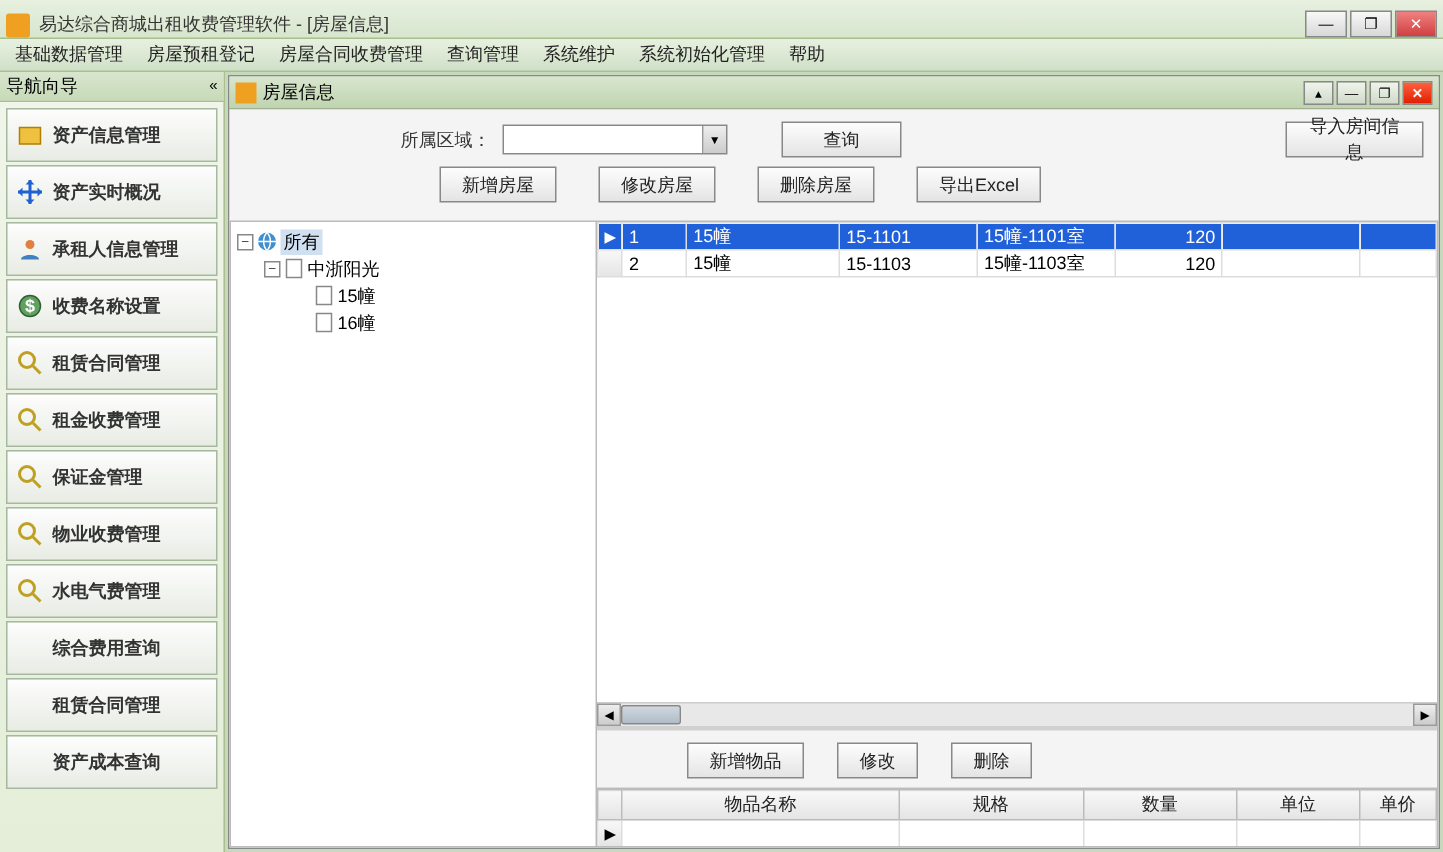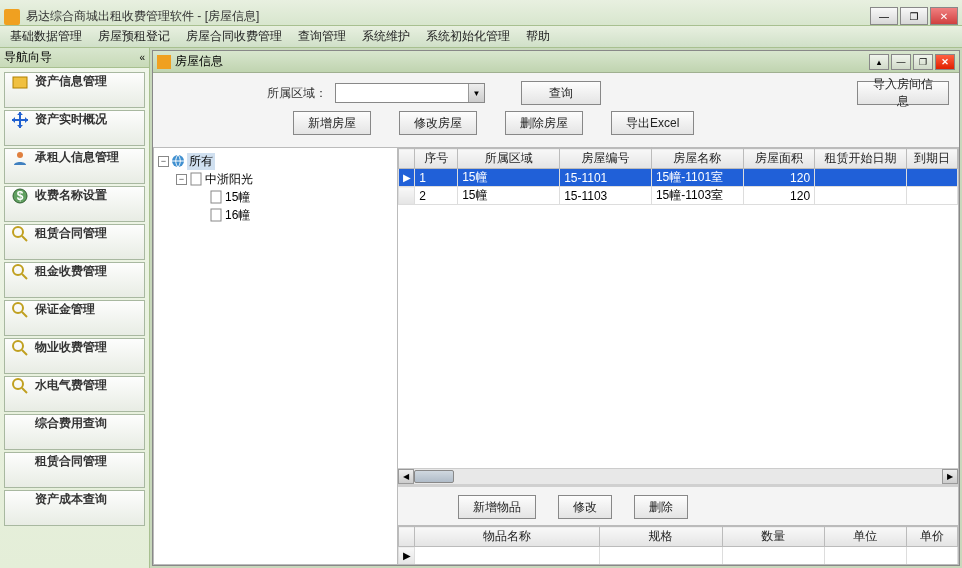--- a/index.html
+++ b/index.html
@@ -9,21 +9,21 @@
 .titlebar .title { flex: 1; color: #333; }
 .win-controls { display: flex; gap: 2px; }
 .win-btn { width: 28px; height: 18px; background: linear-gradient(#f8f8f8,#d8d8d8); border: 1px solid #888; display: flex; align-items: center; justify-content: center; font-size: 10px; cursor: pointer; }
 .win-btn.close { background: linear-gradient(#f08080,#d04040); color: #fff; }
 .menubar { height: 22px; background: linear-gradient(#e8f0e0,#d0e0c8); display: flex; align-items: center; padding: 0 4px; border-bottom: 1px solid #a8c090; gap: 4px; }
 .menubar span { padding: 2px 6px; cursor: pointer; color: #222; }
 .body-area { display: flex; height: calc(100% - 48px); }
 .nav-panel { width: 150px; background: linear-gradient(#f0f6ea,#e4eed8); border-right: 1px solid #a8c090; display: flex; flex-direction: column; }
 .nav-header { height: 20px; background: linear-gradient(#d8e6ce,#c8dab8); padding: 0 4px; display: flex; align-items: center; justify-content: space-between; border-bottom: 1px solid #a8c090; }
 .nav-body { padding: 4px; display: flex; flex-direction: column; gap: 2px; overflow-y: auto; }
-.nav-btn { height: 36px; background: linear-gradient(#fdfdfd,#e8ece4); border: 1px solid #a8b8a0; display: flex; padding: 0 6px; gap: 6px; cursor: pointer; font-size: 13px; font-weight: bold; color: #333; }
+.nav-btn { height: 36px; background: linear-gradient(#fdfdfd,#e8ece4); border: 1px solid #a8b8a0; display: flex; align-items: center; padding: 0 6px; gap: 6px; cursor: pointer; font-size: 13px; font-weight: bold; color: #333; }
 .nav-btn .nicon { width: 18px; height: 18px; flex-shrink: 0; }
 .content { flex: 1; position: relative; background: #c8d8bc; padding: 2px; }
 .child-window { position: absolute; inset: 2px; background: #e8eee0; border: 1px solid #888; display: flex; flex-direction: column; }
 .child-title { height: 22px; background: linear-gradient(#d8e6ce,#c0d4b0); display: flex; align-items: center; padding: 0 4px; border-bottom: 1px solid #a0b090; }
 .child-title .ct { flex: 1; display: flex; align-items: center; gap: 4px; }
 .child-title .cicon { width: 14px; height: 14px; background: #f0a020; }
 .cwin-ctrls { display: flex; gap: 2px; }
 .cwin-btn { width: 20px; height: 16px; background: linear-gradient(#f0f4ec,#d0dac8); border: 1px solid #888; display: flex; align-items: center; justify-content: center; font-size: 9px; cursor: pointer; }
 .cwin-btn.close { background: linear-gradient(#ff6040,#e02000); color: #fff; font-weight: bold; }
 .form-area { background: #f4f4f4; border-bottom: 1px solid #bbb; padding: 8px 10px 6px 60px; }
@@ -245,30 +245,20 @@
                   <col style="width:16px">
                   <col style="width:42px">
                   <col style="width:100px">
                   <col style="width:90px">
                   <col style="width:90px">
                   <col style="width:70px">
                   <col style="width:90px">
                   <col style="width:50px">
                 </colgroup>
               <tbody>
-                  <tr>
-                <th class="rowmark"></th>
-                <th>序号</th>
-                <th>所属区域</th>
-                <th>房屋编号</th>
-                <th>房屋名称</th>
-                <th>房屋面积</th>
-                <th>租赁开始日期</th>
-                <th>到期日</th>
-              </tr>
               <tr class="selected">
                 <td class="rowmark">▶</td>
                 <td>1</td>
                 <td>15幢</td>
                 <td>15-1101</td>
                 <td>15幢-1101室</td>
                 <td style="text-align:right">120</td>
                 <td></td>
                 <td></td>
               </tr>

